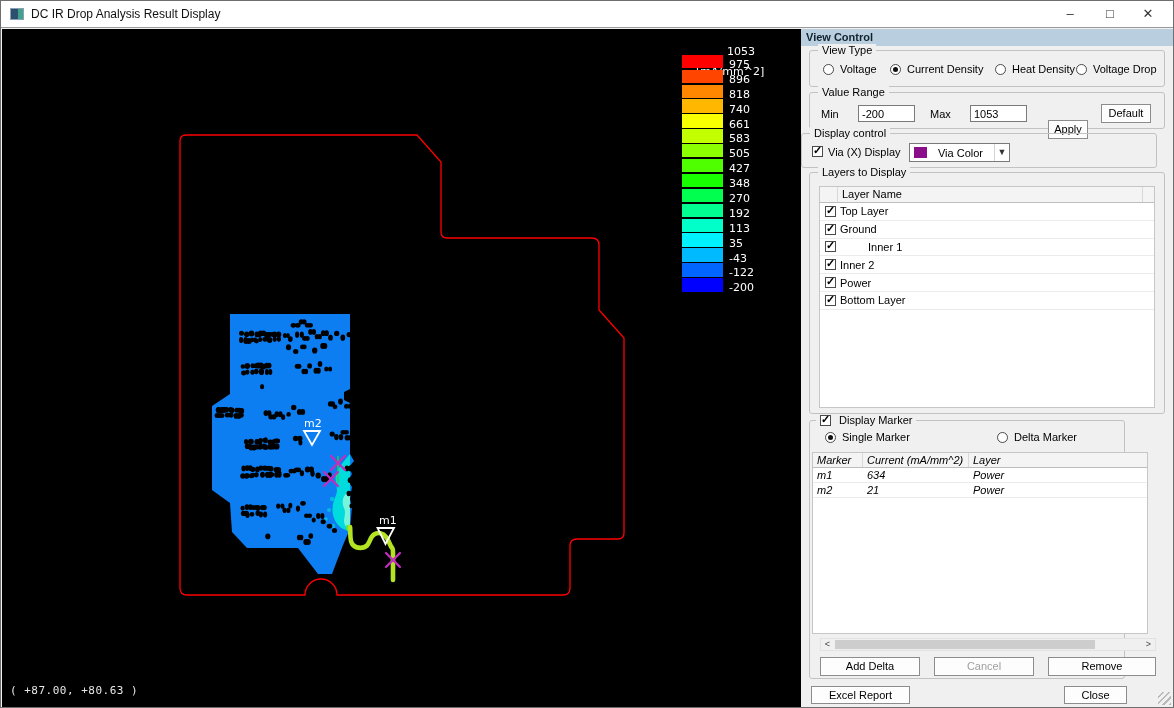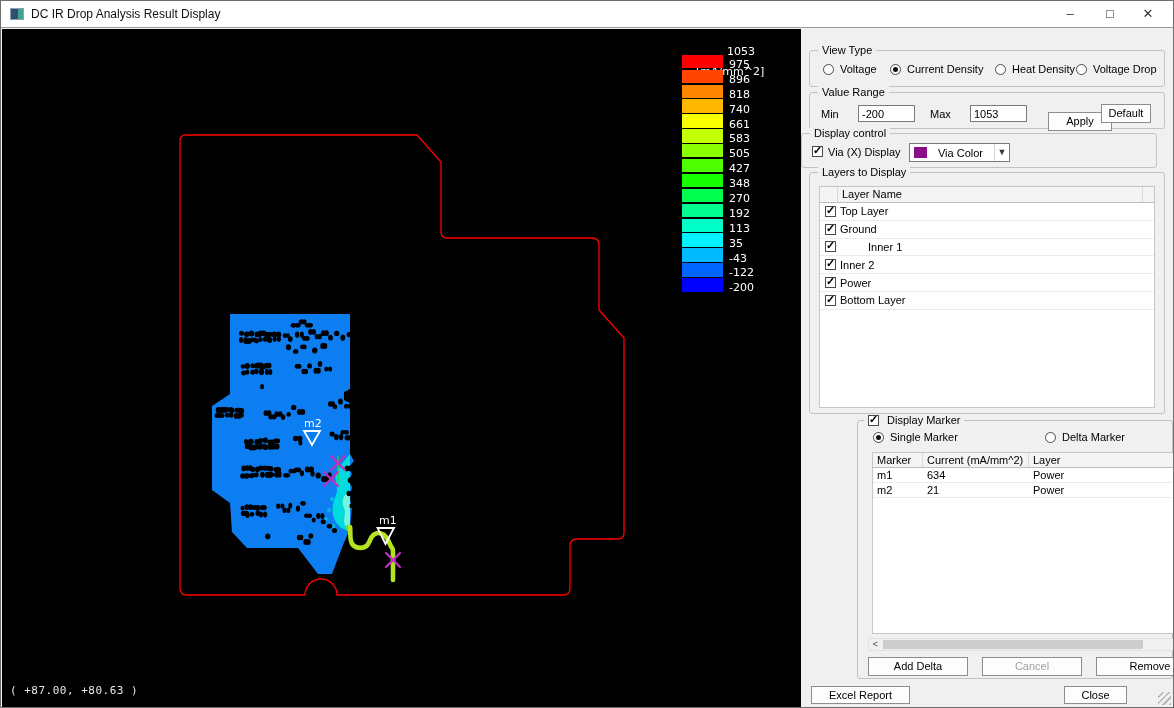--- a/index.html
+++ b/index.html
@@ -419,38 +419,39 @@
             <span class="legend-swatch" style="background: rgb(0, 0, 255);"></span>
             <span class="legend-label">-200</span>
           </div>
         </div>
     </div>
 
     <div id="coord-readout">(  +87.00,  +80.63 )</div>
   </div>
 
   <div id="panel">
+    <div class="vc-header">View Control</div>
 
     <div class="group" style="left:8px;top:21px;width:356px;height:37px;">
       <span class="legend">View Type</span>
       <div id="view-type-row">
           <span class="radio-item" style="left: 13px; top: 12px;"><span class="radio"></span><span class="lbl">Voltage</span></span>
           <span class="radio-item" style="left: 80px; top: 12px;"><span class="radio checked"></span><span class="lbl">Current Density</span></span>
           <span class="radio-item" style="left: 185px; top: 12px;"><span class="radio"></span><span class="lbl">Heat Density</span></span>
           <span class="radio-item" style="left: 266px; top: 12px;"><span class="radio"></span><span class="lbl">Voltage Drop</span></span>
         </div>
     </div>
 
     <div class="group" style="left:8px;top:63px;width:356px;height:37px;">
       <span class="legend">Value Range</span>
       <span class="static-lbl" style="left:11px;top:15px;">Min</span>
       <input class="tb" style="left: 48px; top: 12px; width: 57px;" value="-200">
       <span class="static-lbl" style="left:120px;top:15px;">Max</span>
       <input class="tb" style="left: 160px; top: 12px; width: 57px;" value="1053">
-      <div class="btn" style="left:238px;top:19px;width:64px;">Apply</div>
+      <div class="btn" style="left:238px;top:27px;width:40px;">Apply</div>
       <div class="btn" style="left:291px;top:11px;width:50px;">Default</div>
     </div>
 
     <div class="group" style="left:0;top:104px;width:356px;height:35px;">
       <span class="legend">Display control</span>
       <span class="cb checked" style="position:absolute;left:10px;top:12px;"></span>
       <span class="static-lbl" style="left:26px;top:12px;">Via (X) Display</span>
       <div class="combo" style="left:107px;top:9px;width:101px;height:19px;">
         <span class="swatch" id="via-color-swatch" style="background: rgb(138, 13, 138);"></span>
         <span class="combo-lbl">Via Color</span>
@@ -487,32 +488,32 @@
               <span class="lv-cell">Power</span>
             </div>
             <div class="lv-row" style="height: 17.8px;">
               <span class="cb checked" style="margin-left:5px;"></span>
               <span class="lv-cell">Bottom Layer</span>
             </div>
           </div>
       </div>
     </div>
 
-    <div class="group" style="left:8px;top:391px;width:316px;height:259px;margin-left:48px;">
+    <div class="group" style="left:8px;top:391px;width:316px;height:259px;">
       <span class="legend" style="left:6px;">
         <span class="cb checked"></span>
         <span style="margin-left:5px;">Display Marker</span>
       </span>
       <span class="radio-item" style="left:15px;top:10px;">
         <span class="radio checked" id="single-radio"></span><span class="lbl">Single Marker</span>
       </span>
       <span class="radio-item" style="left:187px;top:10px;">
         <span class="radio" id="delta-radio"></span><span class="lbl">Delta Marker</span>
       </span>
-      <div class="lv" style="left:14px;top:31px;width:336px;height:182px;">
+      <div class="lv" style="left:2px;top:31px;width:336px;height:182px;font-style:italic;">
         <div class="lv-header" style="height:15px;">
           <div class="lv-hcell" style="width:50px;">Marker</div>
           <div class="lv-hcell" style="width:106px;">Current (mA/mm^2)</div>
           <div class="lv-hcell" style="width:178px;border-right:none;">Layer</div>
         </div>
         <div id="marker-rows">
             <div class="lv-row" style="height: 15px;">
               <span class="lv-cell" style="width: 50px;">m1</span>
               <span class="lv-cell" style="width: 106px;">634</span>
               <span class="lv-cell" style="width: 178px;">Power</span>

